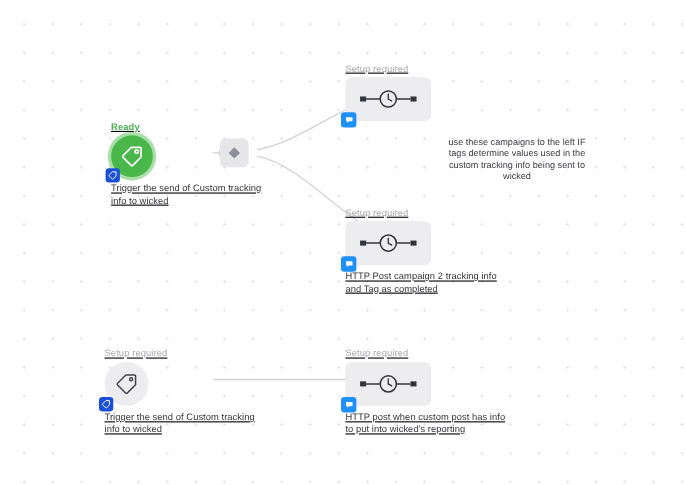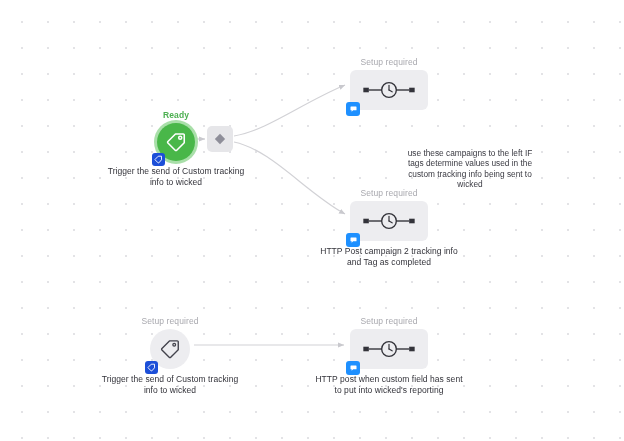--- a/index.html
+++ b/index.html
@@ -26,21 +26,22 @@
     width: 624px;
     height: 441px;
     pointer-events: none;
   }
 
   
   .node {
     position: absolute;
     width: 150px;
     margin-left: -75px;
-    text-align: center;
+    text-align: left;
+    text-decoration: underline;
   }
 
   .status {
     font-size: 8.5px;
     line-height: 11px;
     letter-spacing: .1px;
     margin-bottom: 2px;
     white-space: nowrap;
   }
   .status.ready { color: #4caf50; font-weight: 600; }
@@ -252,18 +253,18 @@
           <line x1="30" y1="12" x2="30" y2="7" stroke="#33333a" stroke-width="1.3" stroke-linecap="round"></line>
           <line x1="30" y1="12" x2="33.4" y2="14" stroke="#33333a" stroke-width="1.3" stroke-linecap="round"></line>
         </svg>
       </div>
       <div class="badge flag" style="left:-4px; bottom:-6px; width:14px; height:14px;">
         <svg width="9" height="9" viewBox="0 0 24 24">
           <path d="M5 4 H19 a1 1 0 0 1 1 1 V13 a1 1 0 0 1-1 1 H11 L7 18 V14 H5 a1 1 0 0 1-1-1 V5 a1 1 0 0 1 1-1 z" fill="#ffffff"></path>
         </svg>
       </div>
     </div>
-    <div class="caption">HTTP post when custom field has sent to put into wicked's reporting</div>
-  </div>
-
-  <div class="annotation" style="left:404px; top:148px;">use these campaigns to the left IF tags determine values used in the custom tracking info being sent to wicked</div>
+    <div class="caption">HTTP post when custom post has info to put into wicked's reporting</div>
+  </div>
+
+  <div class="annotation" style="left:404px; top:124px;">use these campaigns to the left IF tags determine values used in the custom tracking info being sent to wicked</div>
 
 </div>
 
 </body></html>

